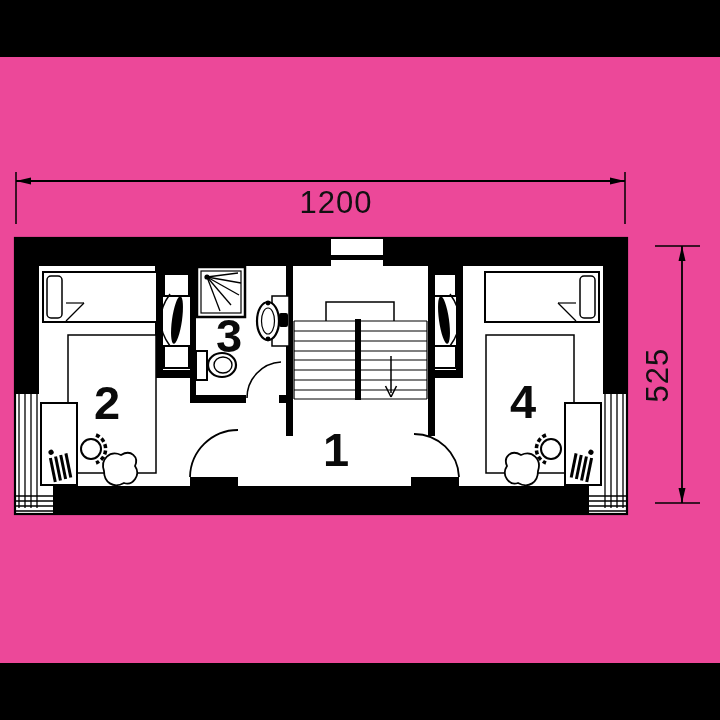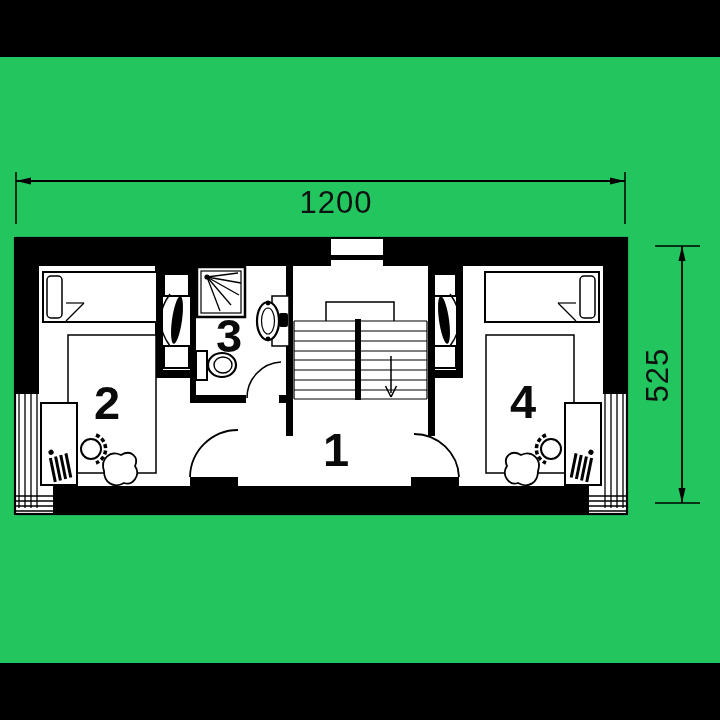--- a/index.html
+++ b/index.html
@@ -1,16 +1,16 @@
 <!DOCTYPE html>
 <html><head>
 <meta charset="utf-8">
 <style>
   html,body{margin:0;padding:0;background:#000;}
-  .stage{position:relative;width:720px;height:720px;background:#22c55e;overflow:hidden;}
+  .stage{position:relative;width:720px;height:720px;background:#ec4899;overflow:hidden;}
   svg{display:block;}
   .ink{stroke:#000;fill:none;}
   .fillink{fill:#000;stroke:none;}
   .paper{fill:#fff;}
   .dim-text{font-family:"Liberation Sans",sans-serif;font-size:31px;fill:#111;letter-spacing:1px;}
   .room-text{font-family:"Liberation Sans",sans-serif;font-size:47px;font-weight:bold;fill:#0a0a0a;}
 </style>
 </head>
 <body>
 

